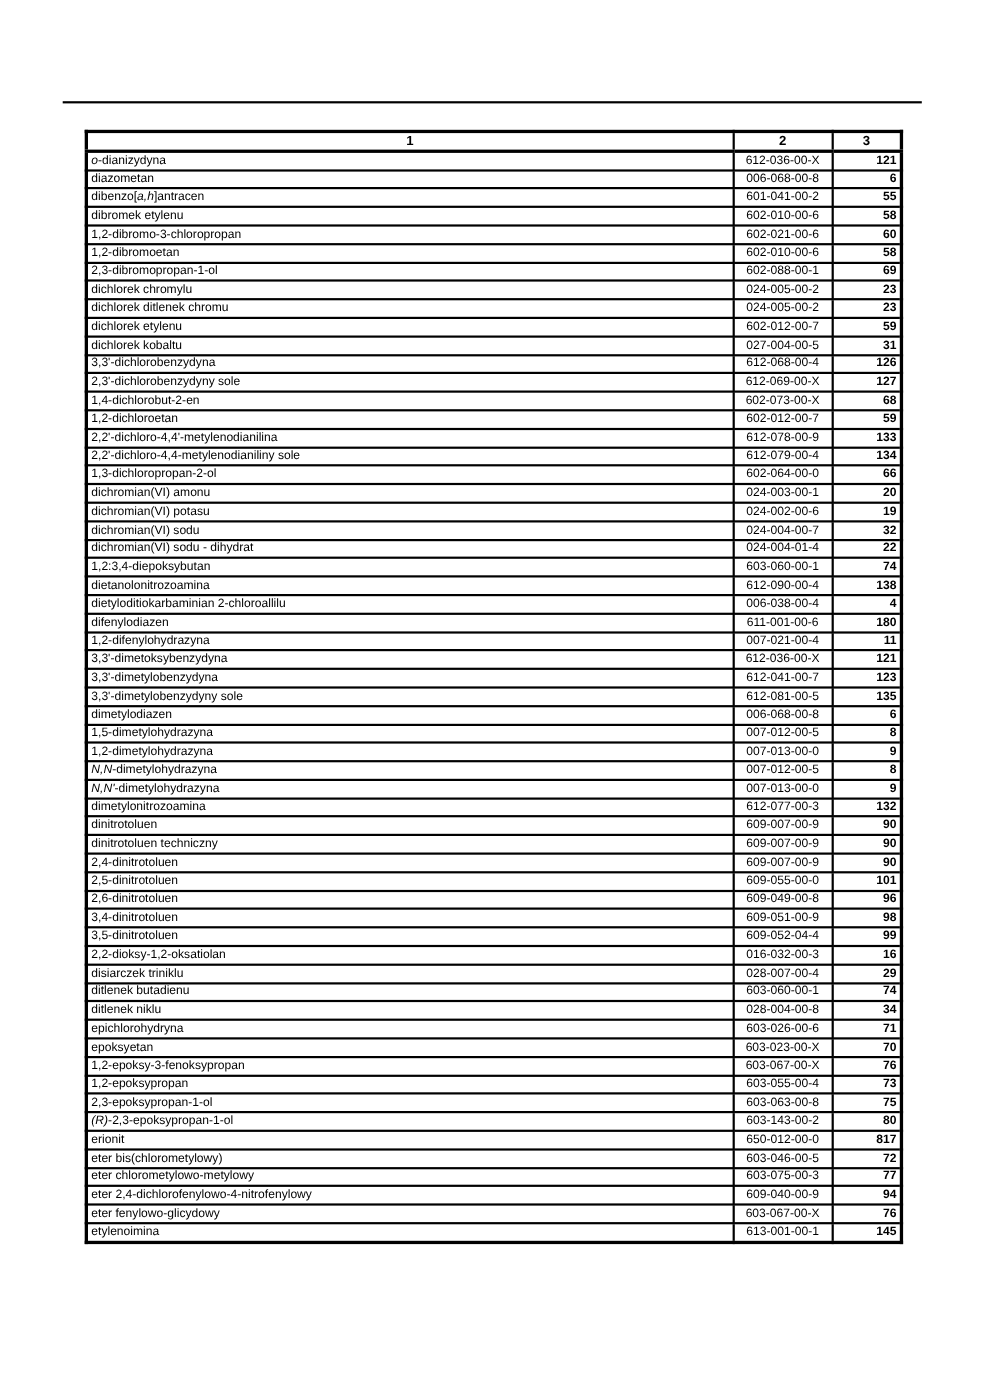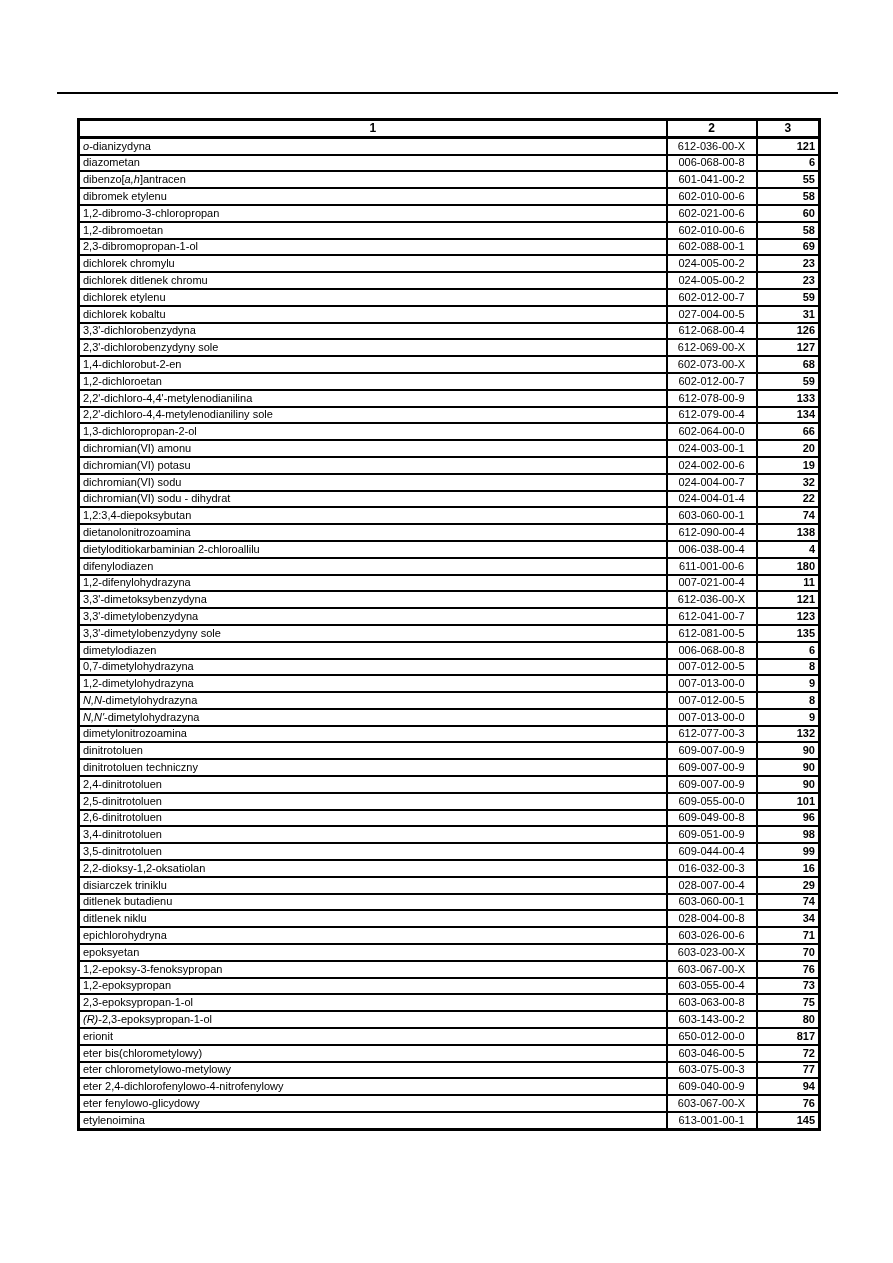--- a/index.html
+++ b/index.html
@@ -225,21 +225,21 @@
           <td class="col-name">3,3'-dimetylobenzydyny sole</td>
           <td class="col-index">612-081-00-5</td>
           <td class="col-page">135</td>
         </tr>
         <tr>
           <td class="col-name">dimetylodiazen</td>
           <td class="col-index">006-068-00-8</td>
           <td class="col-page">6</td>
         </tr>
         <tr>
-          <td class="col-name">0,7-dimetylohydrazyna</td>
+          <td class="col-name">1,5-dimetylohydrazyna</td>
           <td class="col-index">007-012-00-5</td>
           <td class="col-page">8</td>
         </tr>
         <tr>
           <td class="col-name">1,2-dimetylohydrazyna</td>
           <td class="col-index">007-013-00-0</td>
           <td class="col-page">9</td>
         </tr>
         <tr>
           <td class="col-name"><i>N,N</i>-dimetylohydrazyna</td>
@@ -281,21 +281,21 @@
           <td class="col-index">609-049-00-8</td>
           <td class="col-page">96</td>
         </tr>
         <tr>
           <td class="col-name">3,4-dinitrotoluen</td>
           <td class="col-index">609-051-00-9</td>
           <td class="col-page">98</td>
         </tr>
         <tr>
           <td class="col-name">3,5-dinitrotoluen</td>
-          <td class="col-index">609-044-00-4</td>
+          <td class="col-index">609-052-04-4</td>
           <td class="col-page">99</td>
         </tr>
         <tr>
           <td class="col-name">2,2-dioksy-1,2-oksatiolan</td>
           <td class="col-index">016-032-00-3</td>
           <td class="col-page">16</td>
         </tr>
         <tr>
           <td class="col-name">disiarczek triniklu</td>
           <td class="col-index">028-007-00-4</td>

